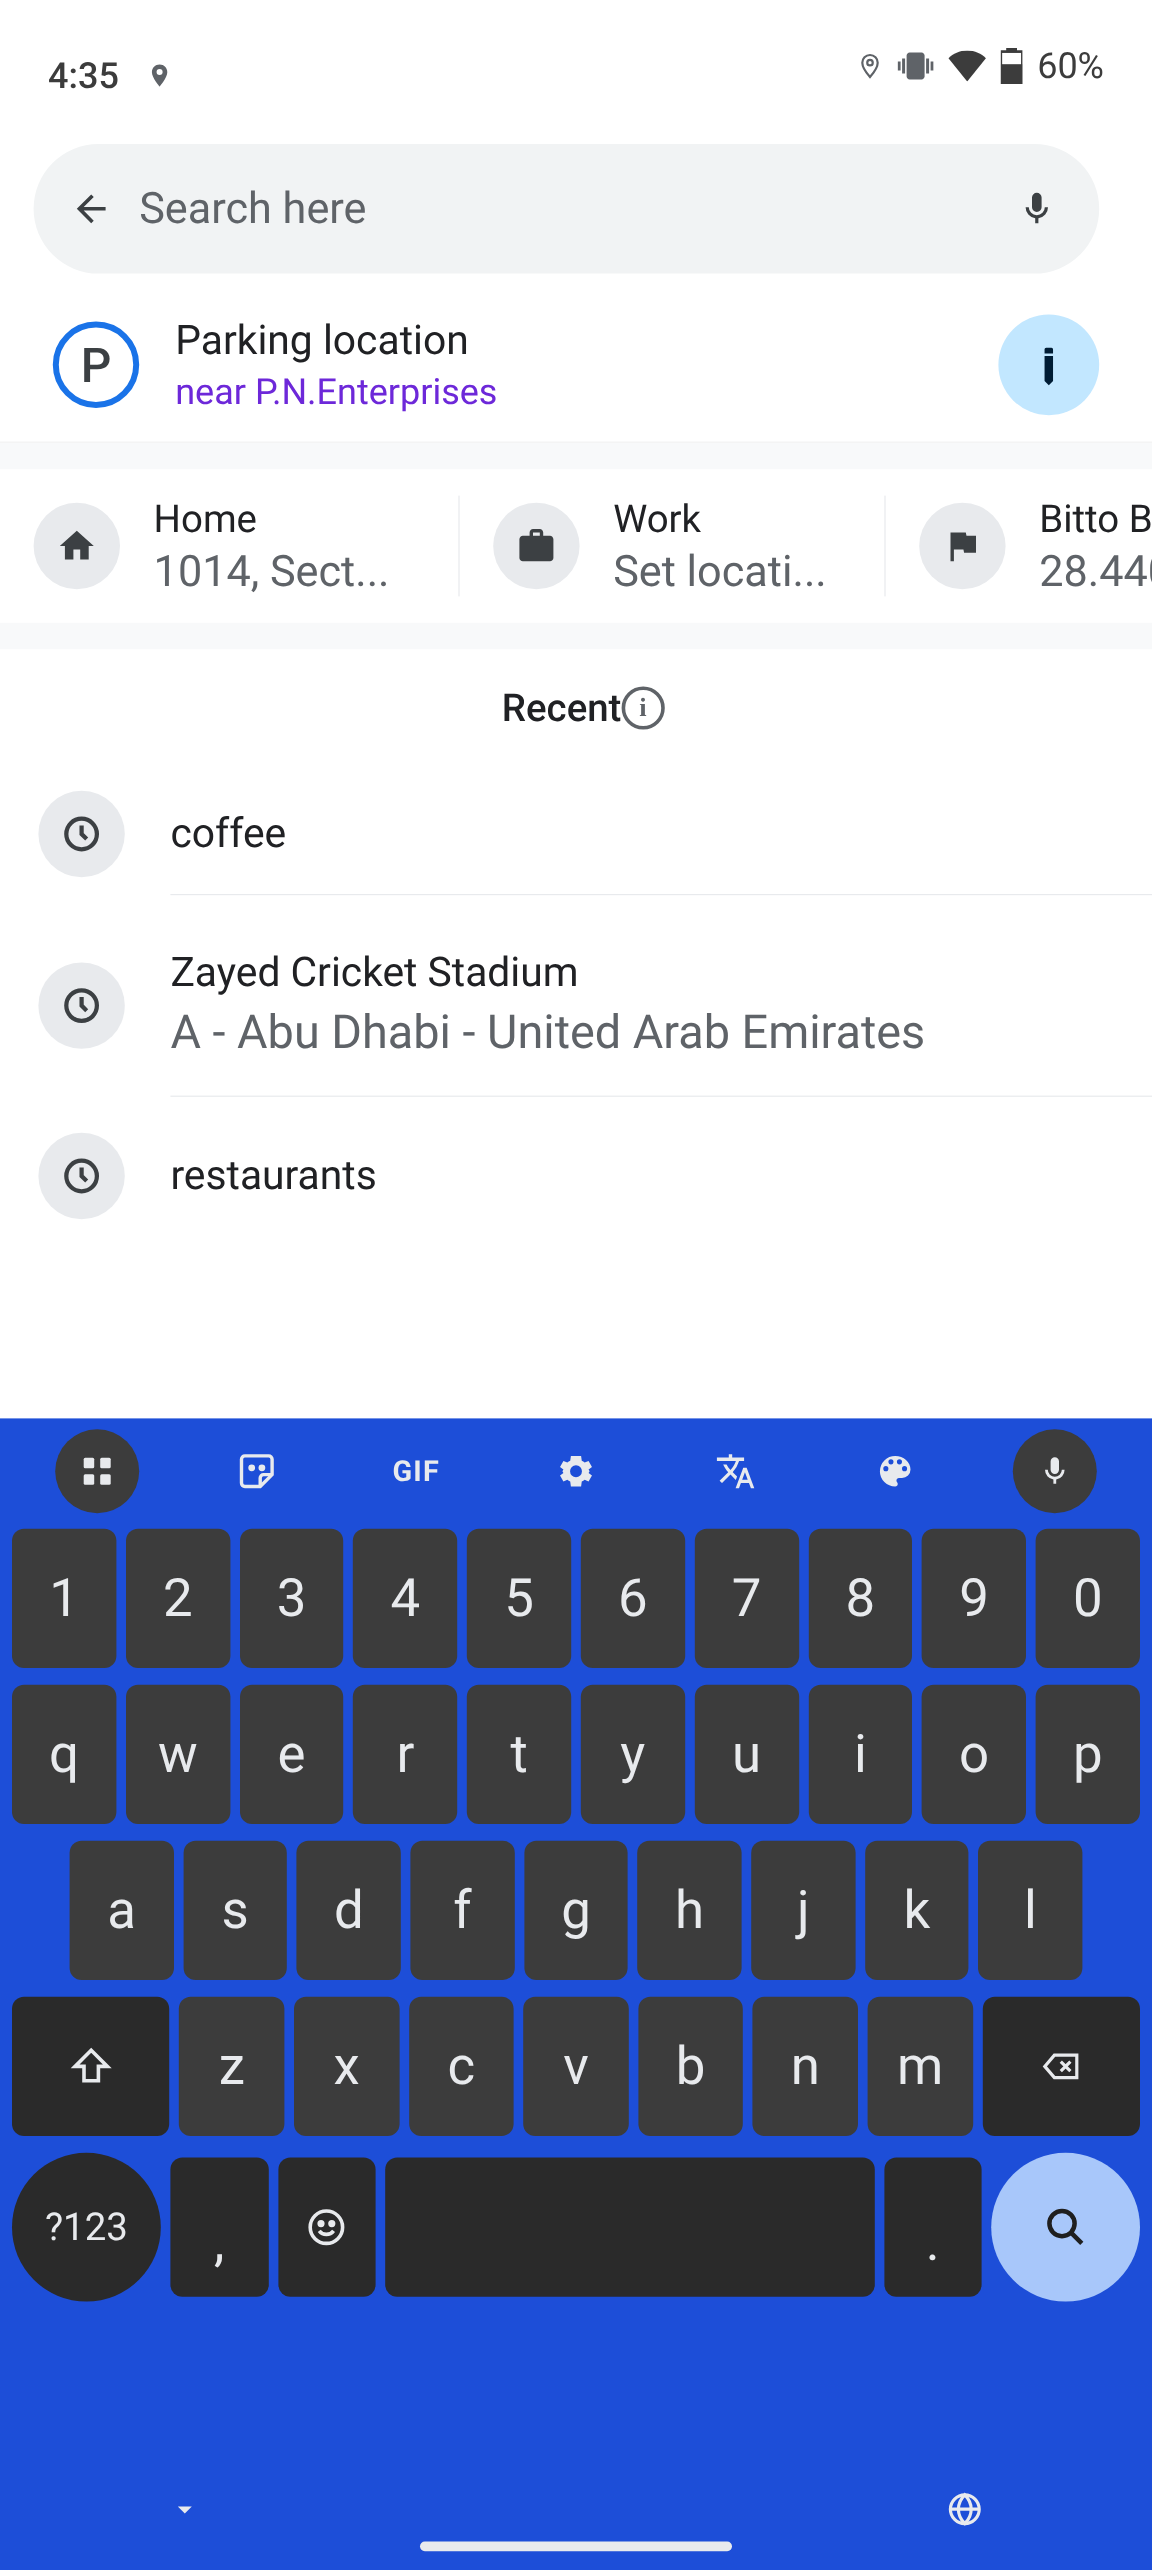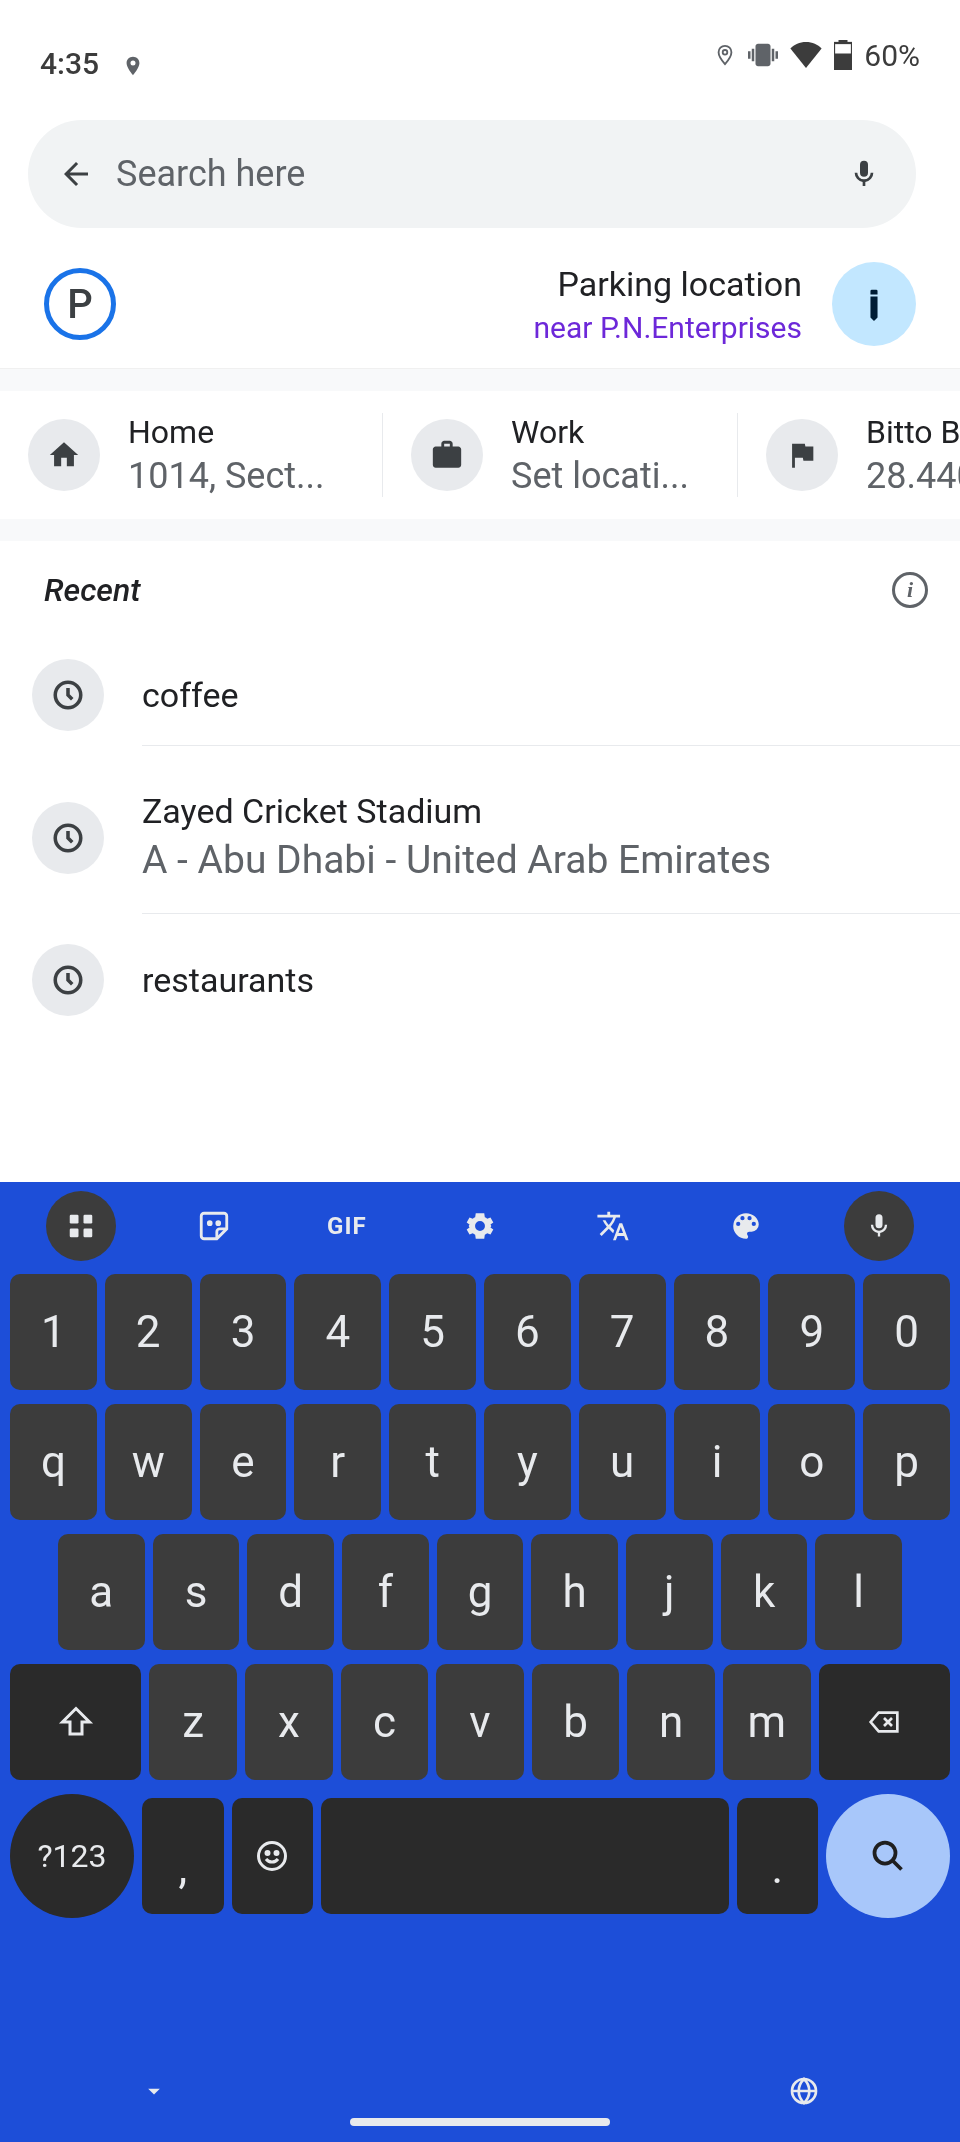--- a/index.html
+++ b/index.html
@@ -1,52 +1,52 @@
 <!DOCTYPE html>
 <html><head>
 <meta charset="utf-8">
 <style>
 * { margin: 0; padding: 0; box-sizing: border-box; font-family: Roboto, -apple-system, sans-serif; }
 body { width: 960px; height: 2142px; background: #fff; overflow: hidden; position: relative; }
 
 
 .status-bar { height: 110px; display: flex; align-items: center; justify-content: space-between; padding: 0 40px; font-size: 30px; color: #3c3c3c; }
-.status-left { display: flex; align-items: flex-end; gap: 23px; margin-top: 16px; }
+.status-left { display: flex; align-items: center; gap: 23px; margin-top: 16px; }
 .status-right { display: flex; align-items: center; gap: 12px; }
 .status-time { font-size: 30px; font-weight: 500; }
 
 
 .search-container { padding: 10px 44px 12px 28px; }
 .search-bar { background: #f1f3f4; border-radius: 54px; height: 108px; display: flex; align-items: center; padding: 0 28px; }
 .search-back { width: 40px; height: 40px; display: flex; align-items: center; justify-content: center; }
 .search-placeholder { flex: 1; font-size: 36px; color: #5f6368; margin-left: 20px; }
 .search-mic { width: 40px; height: 40px; }
 
 
 .parking-row { display: flex; align-items: center; padding: 22px 44px; gap: 30px; border-bottom: 1px solid #f0f0f0; }
 .parking-icon { width: 72px; height: 72px; border: 5px solid #1a73e8; border-radius: 50%; display: flex; align-items: center; justify-content: center; font-size: 40px; font-weight: 500; color: #3c4043; flex-shrink: 0; }
-.parking-text { flex: 1; text-align: right; }
+.parking-text { flex: 1; }
 .parking-title { font-size: 34px; color: #202124; }
 .parking-sub { font-size: 30px; color: #6d28d9; margin-top: 6px; }
 .parking-edit { width: 84px; height: 84px; background: #c2e7ff; border-radius: 50%; display: flex; align-items: center; justify-content: center; transform: rotate(-45deg); }
 
 
 .divider-light { height: 22px; background: #f8f9fa; }
 
 
 .shortcuts { display: flex; padding: 22px 0 22px 28px; overflow: hidden; }
 .shortcut { display: flex; align-items: center; padding: 0 28px; border-right: 1px solid #e8eaed; width: 355px; flex-shrink: 0; gap: 28px; }
 .shortcut:first-child { padding-left: 0; }
 .shortcut-icon { width: 72px; height: 72px; background: #e8eaed; border-radius: 50%; display: flex; align-items: center; justify-content: center; flex-shrink: 0; }
 .shortcut-text { overflow: hidden; }
 .shortcut-title { font-size: 32px; color: #202124; }
 .shortcut-sub { font-size: 36px; color: #5f6368; margin-top: 4px; white-space: nowrap; overflow: hidden; text-overflow: ellipsis; max-width: 200px; }
 
 
-.recent-header { display: flex; align-items: center; justify-content: space-between; padding: 30px 32px 20px 44px; font-style: italic; }
+.recent-header { display: flex; align-items: center; justify-content: center; padding: 30px 32px 20px 44px; }
 .recent-title { font-size: 32px; font-weight: 500; color: #202124; }
 .info-icon { width: 36px; height: 36px; border: 3px solid #5f6368; border-radius: 50%; display: flex; align-items: center; justify-content: center; }
 .info-icon::after { content: "i"; font-size: 22px; color: #5f6368; font-family: Georgia, serif; font-weight: bold; }
 
 
 .recent-item { display: flex; align-items: center; padding: 30px 0 30px 32px; gap: 38px; }
 .recent-icon { width: 72px; height: 72px; background: #e8eaed; border-radius: 50%; display: flex; align-items: center; justify-content: center; flex-shrink: 0; }
 .recent-text { flex: 1; border-bottom: 1px solid #e8eaed; padding-bottom: 30px; margin-bottom: -30px; padding-right: 30px; }
 .recent-text.no-border { border-bottom: none; }
 .recent-label { font-size: 34px; color: #202124; }

